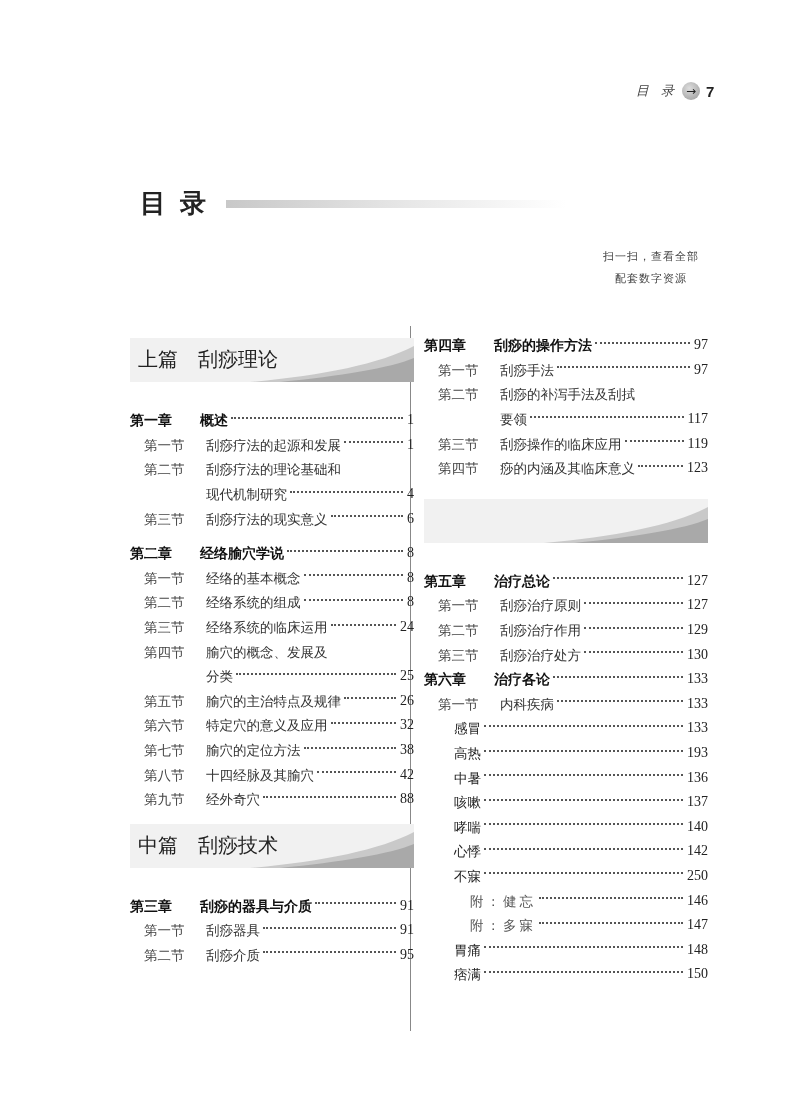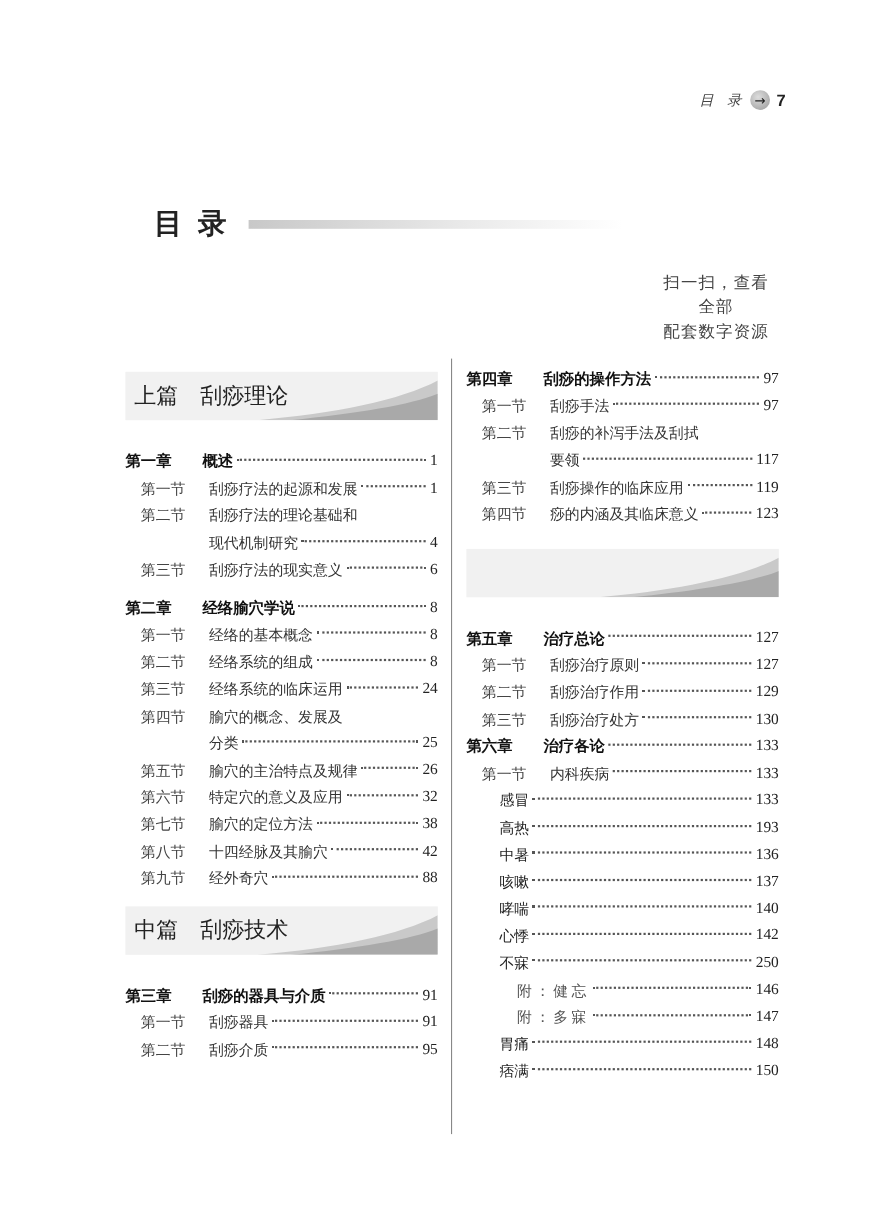--- a/index.html
+++ b/index.html
@@ -9,24 +9,24 @@
   .rh-text { font-family:"DejaVu Serif",serif; font-style:italic; font-size:13px; color:#444; letter-spacing:12px; }
   .rh-arrow { width:18px; height:18px; border-radius:50%; background:radial-gradient(circle at 40% 35%, #ddd, #999);
               display:flex; align-items:center; justify-content:center; font-size:12px; color:#222; margin-left:-4px; margin-right:6px;
               font-family:"DejaVu Sans",sans-serif; }
   .rh-page { font-family:"Liberation Sans",sans-serif; font-size:15px; font-weight:bold; color:#222; }
 
   .title-row { position:absolute; top:186px; left:140px; display:flex; align-items:center; }
   .page-title { font-family:"DejaVu Sans",sans-serif; font-size:26px; font-weight:bold; letter-spacing:14px; color:#222; }
   .title-bar { width:340px; height:8px; margin-left:6px; background:linear-gradient(to right,#c8c8c8,#e8e8e8 55%,#ffffff); }
 
-  .qr-note { position:absolute; top:246px; left:596px; width:110px; text-align:center; font-size:15px; color:#444; line-height:22px; letter-spacing:1px; }
+  .qr-note { position:absolute; top:246px; left:596px; width:110px; text-align:center; font-size:11px; color:#444; line-height:22px; letter-spacing:1px; }
 
   .col { position:absolute; width:284px; }
-  .col-left { left:114px; top:338px; }
+  .col-left { left:130px; top:338px; }
   .col-right { left:424px; top:333px; }
   .divider { position:absolute; left:410px; top:326px; width:1px; height:705px; background:#888; }
 
   .banner { position:relative; height:44px; margin-bottom:26px; background:#f1f1f1; overflow:hidden; }
   .banner svg { position:absolute; right:0; top:0; }
   .banner-text { position:absolute; left:8px; top:8px; font-size:20px; color:#222; white-space:pre; z-index:2; }
 
   .row { display:flex; align-items:center; height:24.6px; font-size:13.5px; line-height:18px; }
   .chap { font-family:"DejaVu Sans",sans-serif; font-weight:bold; font-size:14px; color:#111; margin-top:10px; }
   .chap:first-of-type { margin-top:0; }

